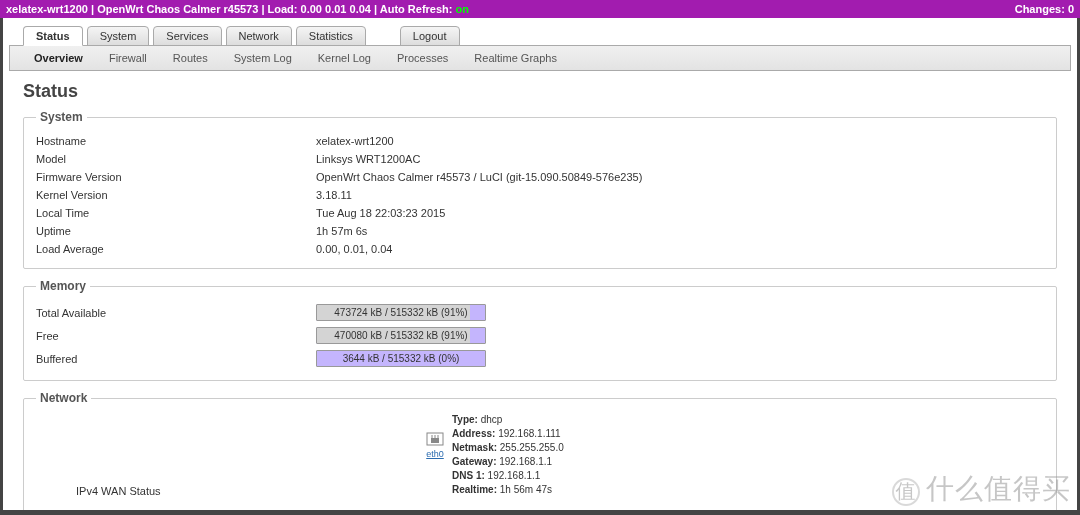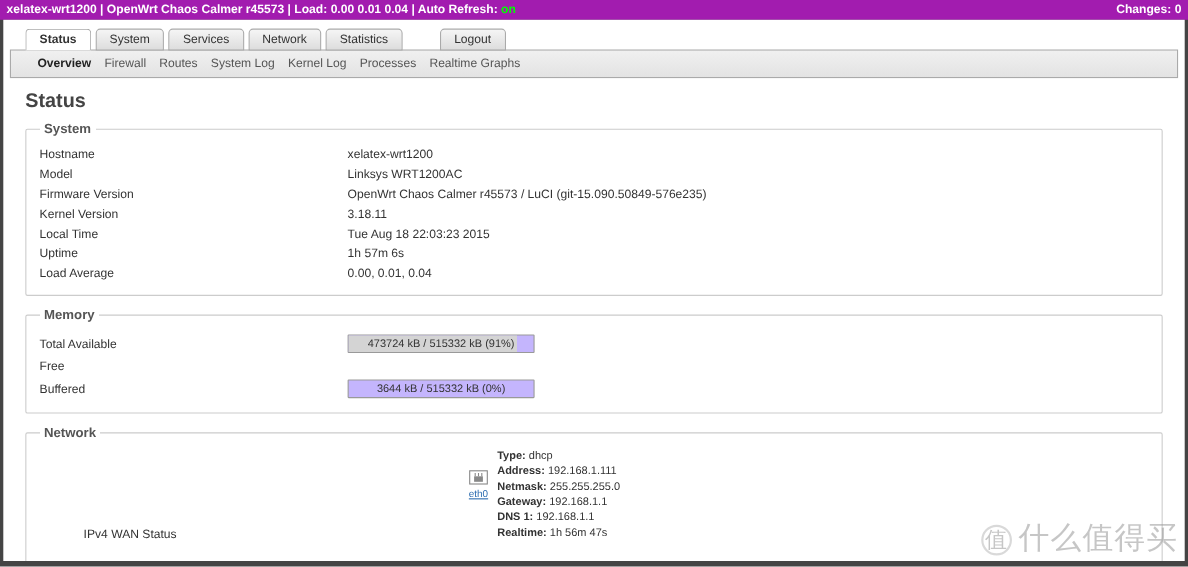--- a/index.html
+++ b/index.html
@@ -4,42 +4,42 @@
 <style>
 * { margin: 0; padding: 0; box-sizing: border-box; }
 body { font-family: Verdana, Arial, sans-serif; font-size: 11px; background: #444; width: 1080px; height: 515px; overflow: hidden; position: relative; }
 .topbar { background: #a21caf; color: #fff; padding: 2px 6px; font-size: 11px; font-weight: bold; display: flex; justify-content: space-between; height: 18px; line-height: 14px; font-family: Arial, sans-serif; }
 .topbar .on { color: #00ff00; }
 .page { background: #fff; margin: 0 3px; height: 492px; overflow: hidden; position: relative; }
 .tabs1 { margin: 8px 0 0 20px; display: flex; gap: 4px; align-items: flex-end; position: relative; z-index: 2; }
 .tab1 { background: #e8e8e8; background: linear-gradient(#f5f5f5,#ddd); border: 1px solid #aaa; border-radius: 4px 4px 0 0; padding: 3px 12px; font-size: 11px; color: #333; cursor: pointer; border-bottom: 1px solid #aaa; }
 .tab1.active { background: #fff; border-bottom: 1px solid #fff; font-weight: bold; }
 .tab1.logout { margin-left: 30px; }
-.tabs2 { background: linear-gradient(#f0f0f0,#e3e3e3); border: 1px solid #aaa; margin: -1px 6px 0 6px; padding: 4px 20px; display: flex; gap: 4px; font-size: 11px; position: relative; z-index: 1; }
+.tabs2 { background: linear-gradient(#f0f0f0,#e3e3e3); border: 1px solid #aaa; margin: -1px 6px 0 6px; padding: 4px 20px; display: flex; gap: 18px; font-size: 11px; position: relative; z-index: 1; }
 .tab2 { color: #555; cursor: pointer; padding: 2px 4px; }
 .tab2.active { font-weight: bold; color: #222; }
 .content { padding: 8px 20px 20px 20px; }
 h2.status { font-size: 18px; font-weight: bold; color: #444; margin: 2px 0 8px 0; font-family: "Trebuchet MS", Arial, sans-serif; }
 fieldset { border: 1px solid #ccc; border-radius: 2px; margin: 0 0 10px 0; padding: 8px 12px 10px 12px; }
 legend { color: #555; font-weight: bold; font-size: 12px; padding: 0 4px; }
 .row { display: flex; padding: 3px 0; font-size: 11px; color: #333; align-items: center; }
 .row .lbl { width: 280px; }
 .row .val { flex: 1; }
 .bar { border: 1px solid #999; height: 17px; width: 170px; position: relative; background: #c4b5fd; font-size: 10px; text-align: center; line-height: 15px; color: #333; border-radius: 1px; }
 .bar .fill { position: absolute; left: 0; top: 0; bottom: 0; background: #d4d4d4; }
 .bar .txt { position: relative; }
 .netblock { display: flex; gap: 10px; align-items: flex-end; margin-left: 40px; }
 .netlbl { width: 340px; font-size: 11px; color: #333; padding-top: 2px; }
 .netinfo { font-size: 10px; color: #333; display: flex; gap: 8px; }
 .iface { text-align: center; font-size: 9px; padding-top: 18px; }
 .iface svg { display: block; margin: 0 auto 2px; }
 .iface a { color: #2b6cb0; text-decoration: underline; }
 .netinfo b { font-weight: bold; }
 .netinfo .lines div { line-height: 14px; }
-.watermark { position: absolute; right: 6px; bottom: 2px; color: #999; font-size: 28px; font-family: Liberation Mono, monospace; opacity: 0.55; pointer-events: none; font-weight: 500; letter-spacing: 1px; }
+.watermark { position: absolute; right: 6px; bottom: 2px; color: #999; font-size: 28px; font-family: Liberation Serif, serif; opacity: 0.55; pointer-events: none; font-weight: 500; letter-spacing: 1px; }
 .watermark .ico { font-size: 20px; border: 2px solid #bbb; border-radius: 50%; width: 28px; height: 28px; display: inline-flex; align-items: center; justify-content: center; margin-right: 6px; vertical-align: middle; }
 </style>
 </head>
 <body>
 
 <div class="topbar">
   <div>
     <span>xelatex-wrt1200</span> | <span>OpenWrt Chaos Calmer r45573</span> | <span>Load:</span> <span>0.00 0.01 0.04</span> | <span>Auto Refresh:</span> <span class="on">on</span>
   </div>
   <div>
@@ -110,20 +110,26 @@
             <div class="lbl">Total Available</div>
             <div class="val">
               <div class="bar">
                 <div class="fill" style="width:91%"></div>
                 <div class="txt">473724 kB / 515332 kB (91%)</div>
               </div>
             </div>
           </div>
           <div class="row">
             <div class="lbl">Free</div>
+            <div class="val">
+              <div class="bar">
+                <div class="fill" style="width:91%"></div>
+                <div class="txt">470080 kB / 515332 kB (91%)</div>
+              </div>
+            </div>
           </div>
           <div class="row">
             <div class="lbl">Buffered</div>
             <div class="val">
               <div class="bar">
                 <div class="fill" style="width:0%"></div>
                 <div class="txt">3644 kB / 515332 kB (0%)</div>
               </div>
             </div>
           </div>

